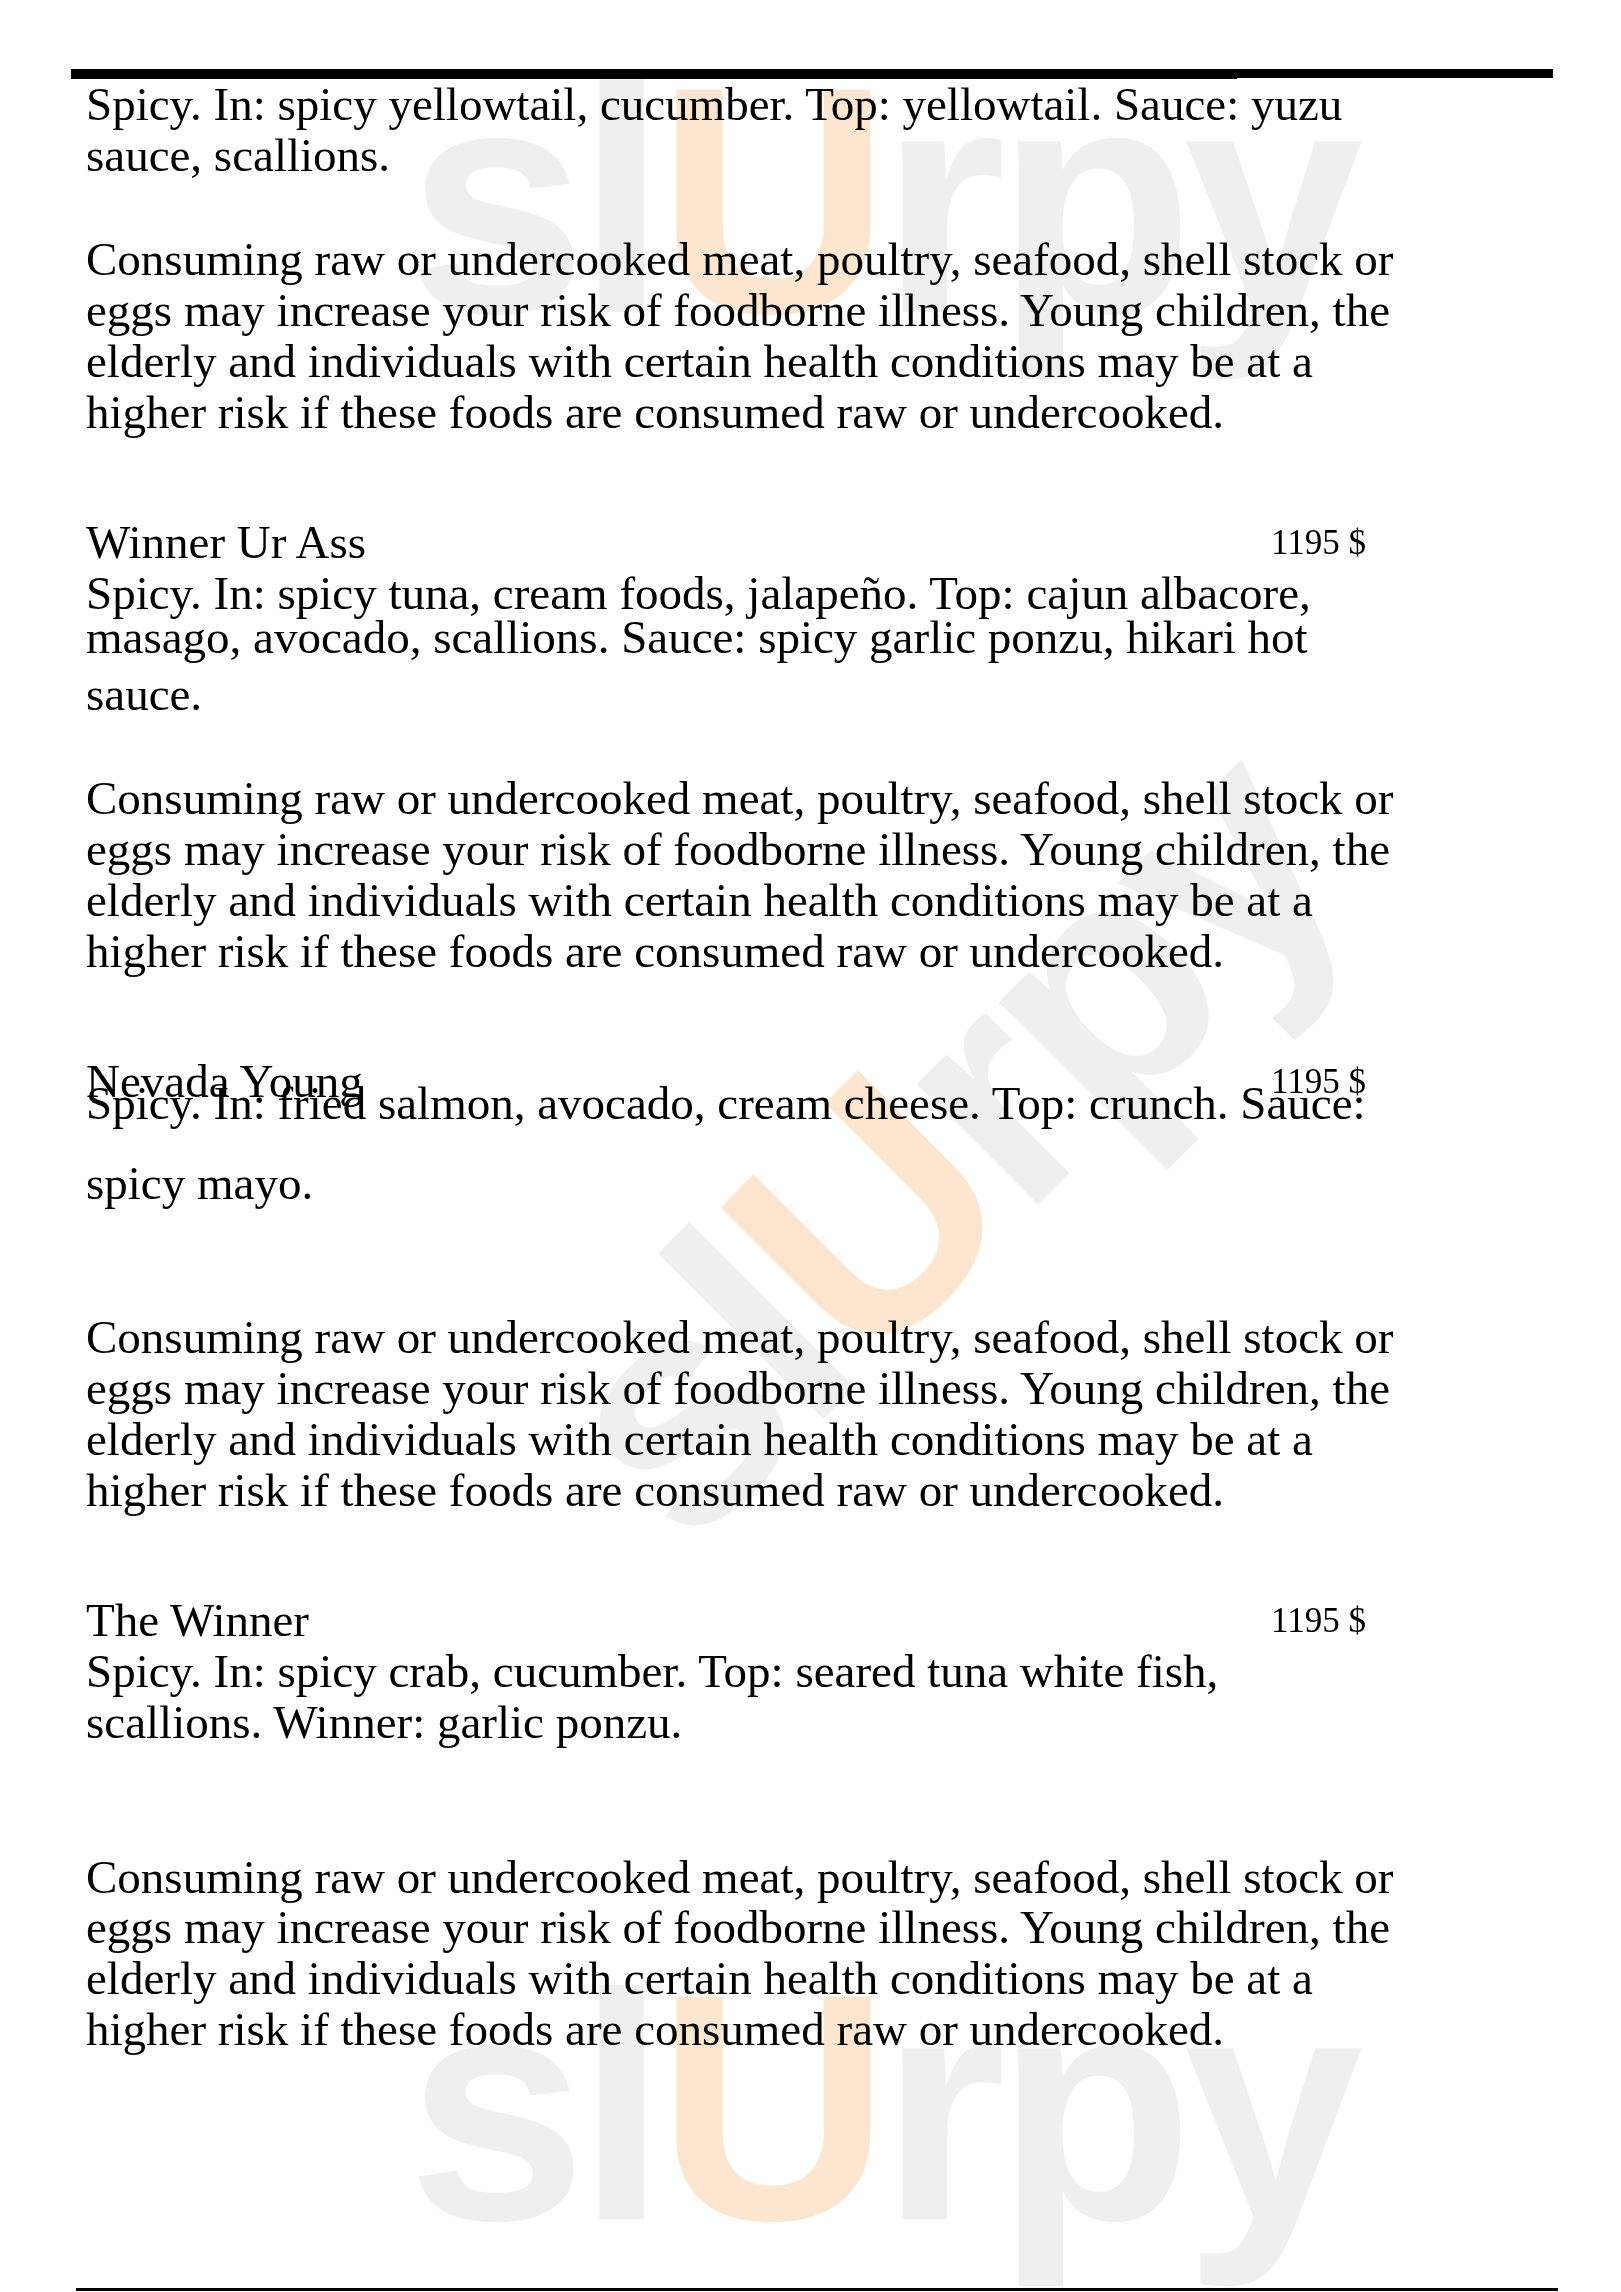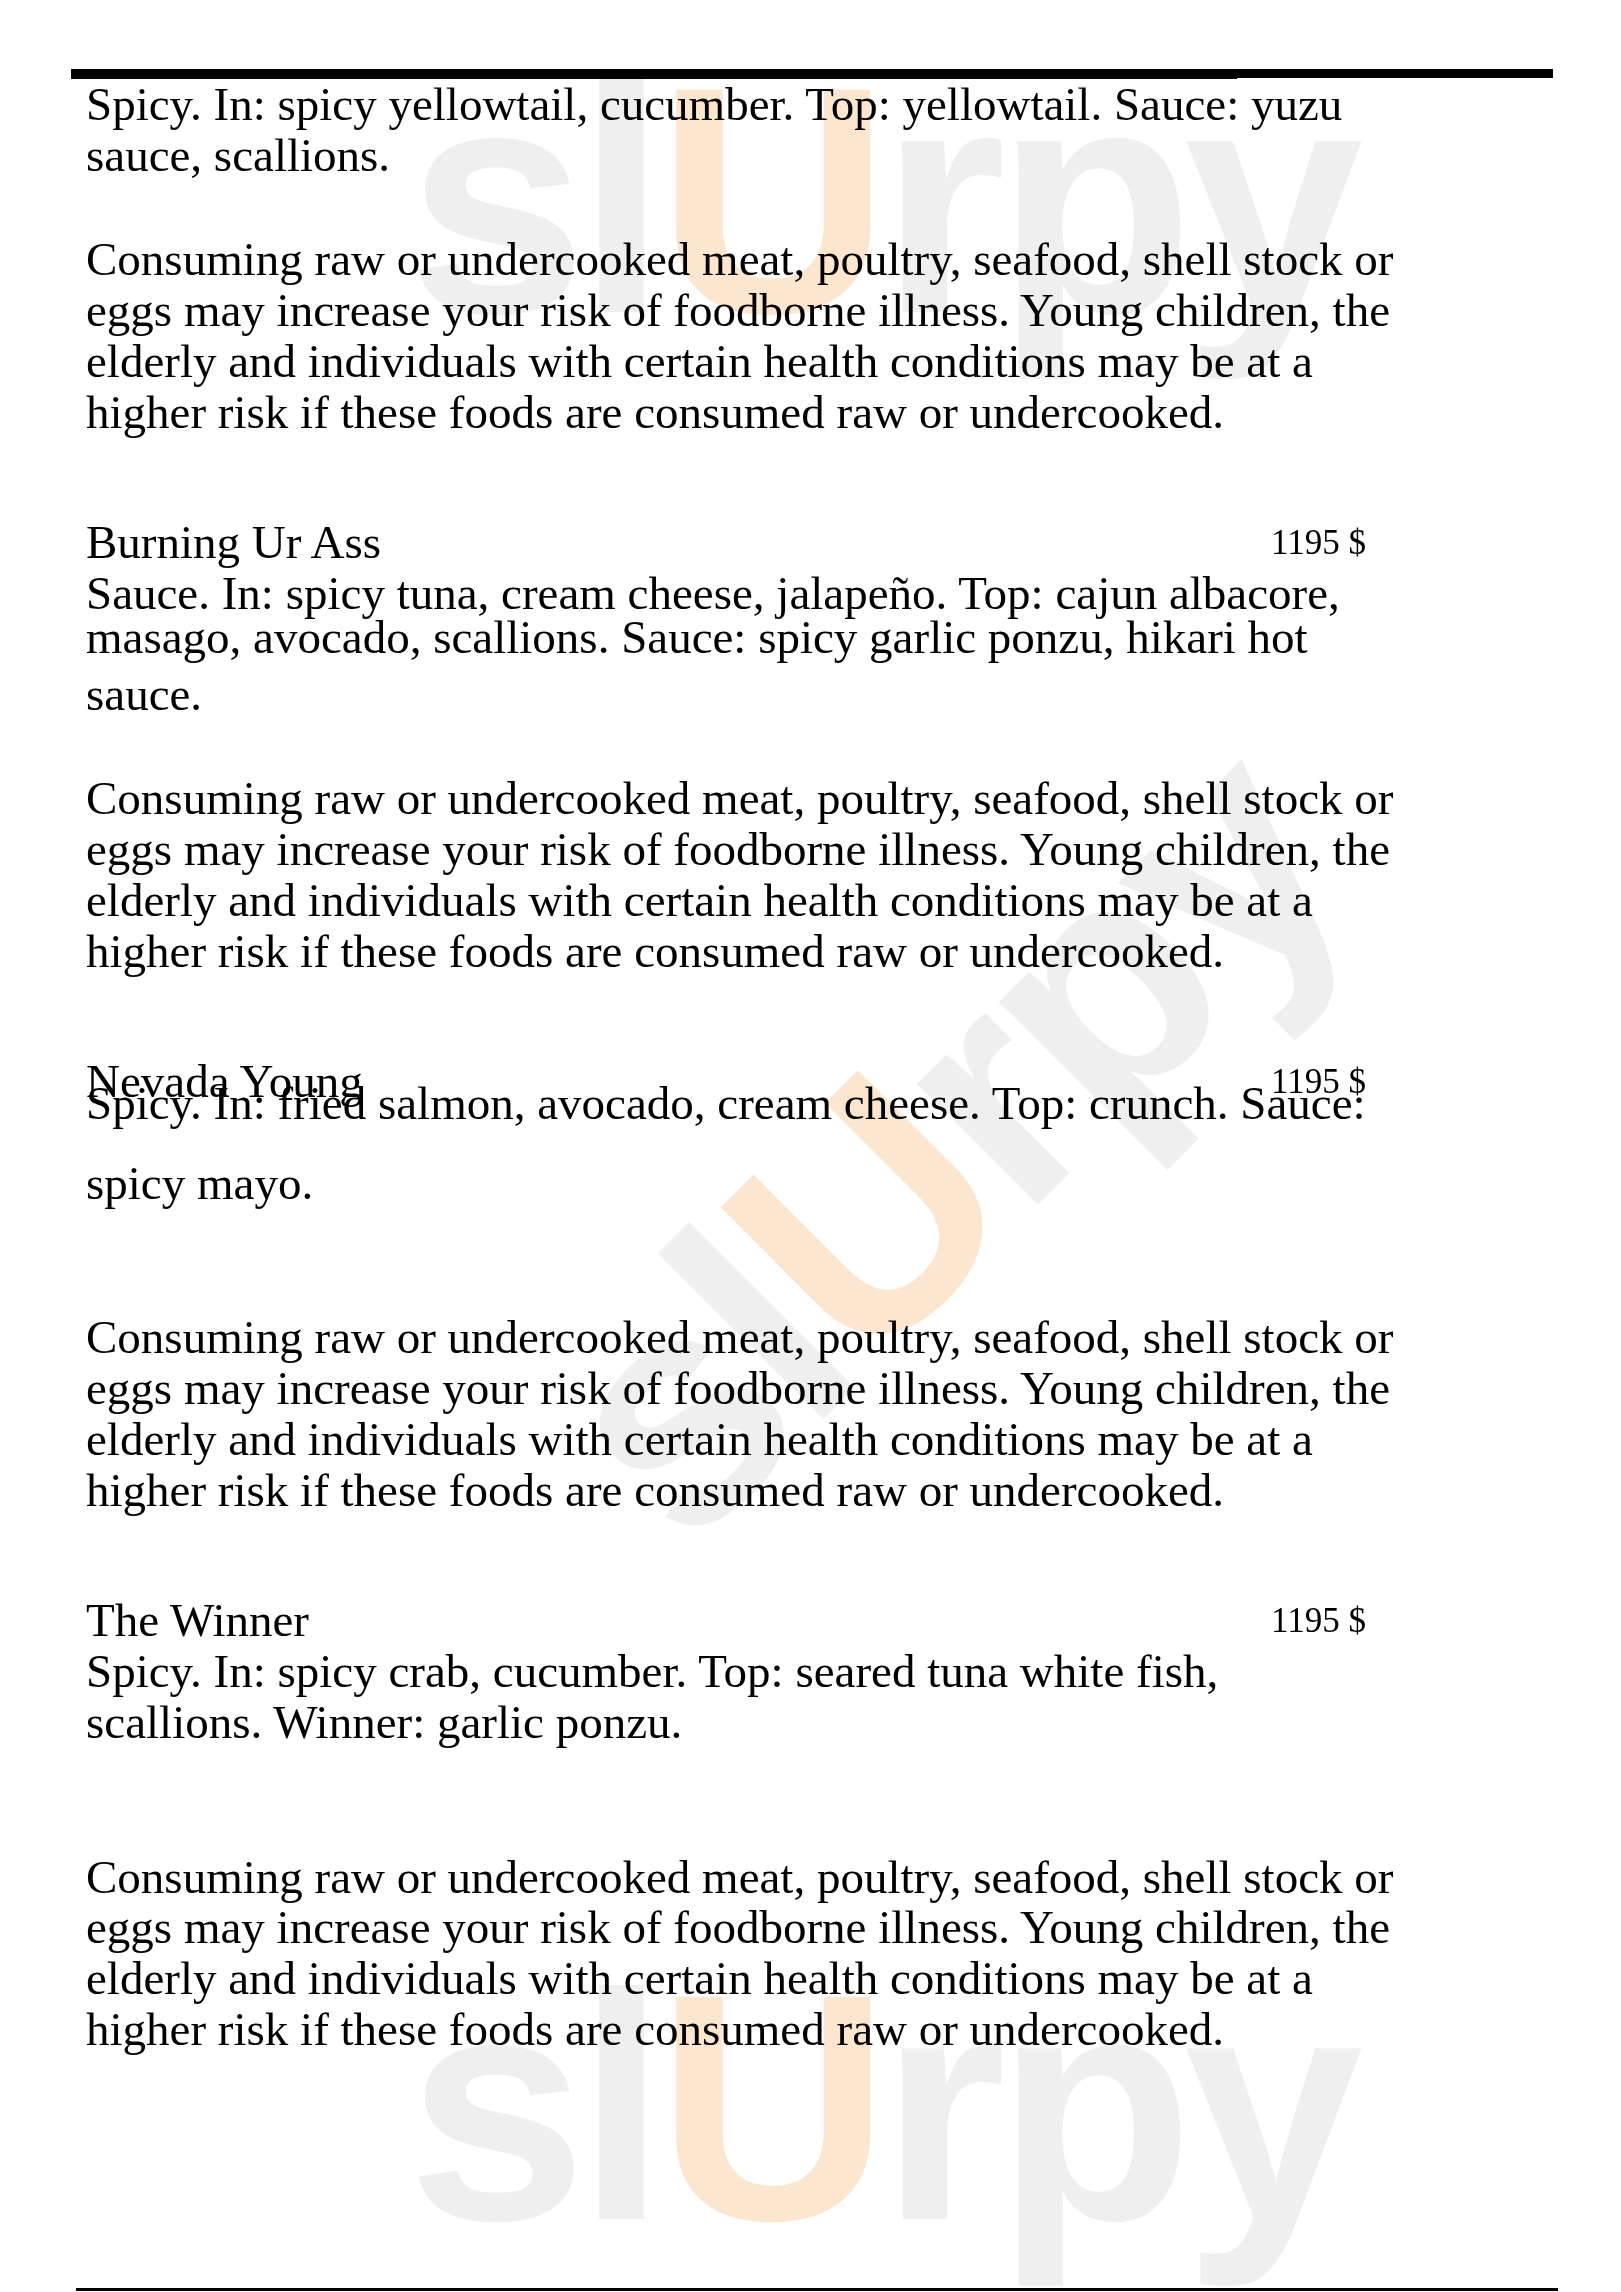--- a/index.html
+++ b/index.html
@@ -35,23 +35,23 @@
   <div class="line" style="top:130px">sauce, scallions.</div>
 </div>
 <div>
   <div class="line" style="top:234px">Consuming raw or undercooked meat, poultry, seafood, shell stock or</div>
   <div class="line" style="top:285px">eggs may increase your risk of foodborne illness. Young children, the</div>
   <div class="line" style="top:336px">elderly and individuals with certain health conditions may be at a</div>
   <div class="line" style="top:387px">higher risk if these foods are consumed raw or undercooked.</div>
 </div>
 
 <div>
-  <div class="line" style="top:517px">Burning Ur Ass</div>
+  <div class="line" style="top:517px">Winner Ur Ass</div>
   <div class="price" style="top:517px">1195 $</div>
-  <div class="line" style="top:568px">Sauce. In: spicy tuna, cream cheese, jalapeño. Top: cajun albacore,</div>
+  <div class="line" style="top:568px">Spicy. In: spicy tuna, cream foods, jalapeño. Top: cajun albacore,</div>
   <div class="line" style="top:612px">masago, avocado, scallions. Sauce: spicy garlic ponzu, hikari hot</div>
   <div class="line" style="top:669px">sauce.</div>
 </div>
 <div>
   <div class="line" style="top:773px">Consuming raw or undercooked meat, poultry, seafood, shell stock or</div>
   <div class="line" style="top:824px">eggs may increase your risk of foodborne illness. Young children, the</div>
   <div class="line" style="top:875px">elderly and individuals with certain health conditions may be at a</div>
   <div class="line" style="top:926px">higher risk if these foods are consumed raw or undercooked.</div>
 </div>
 

